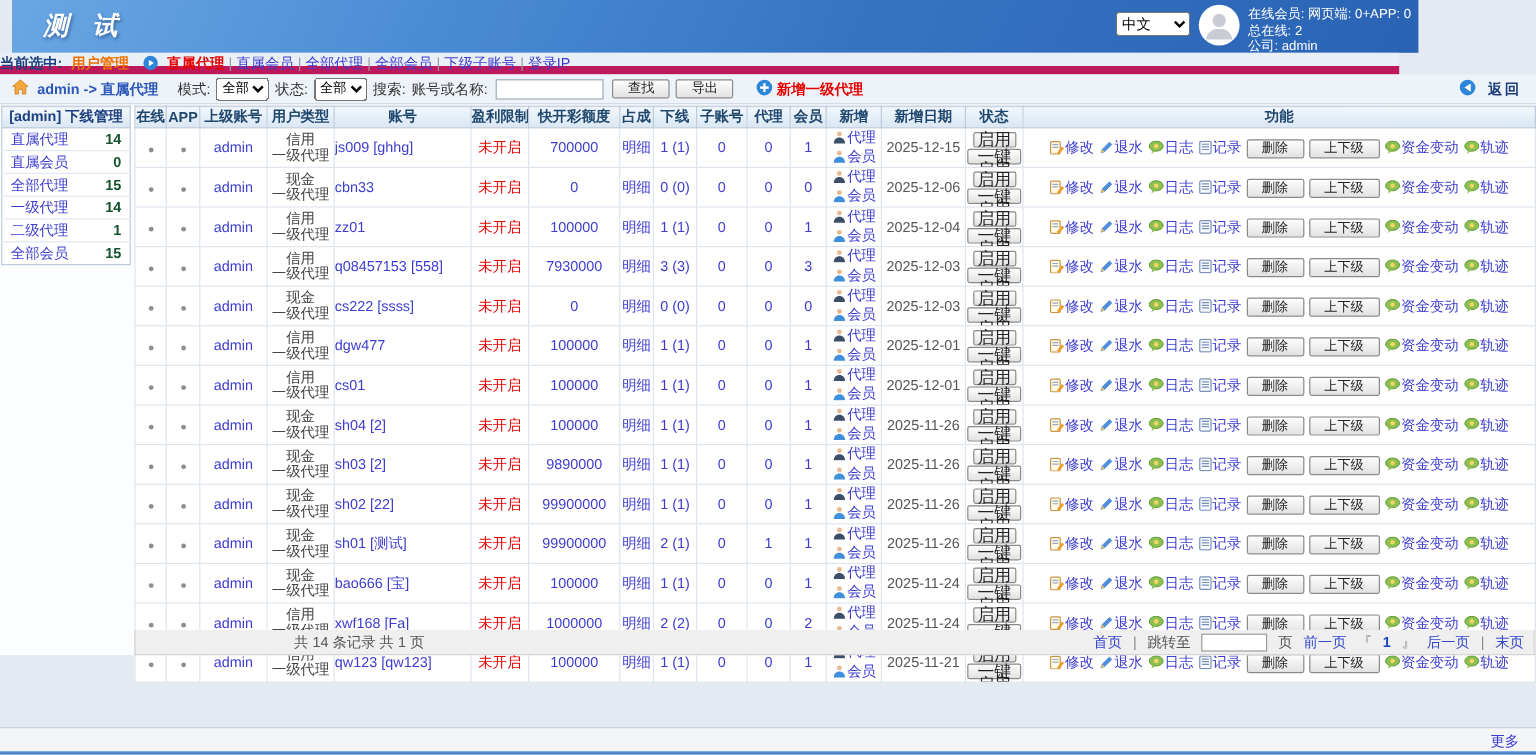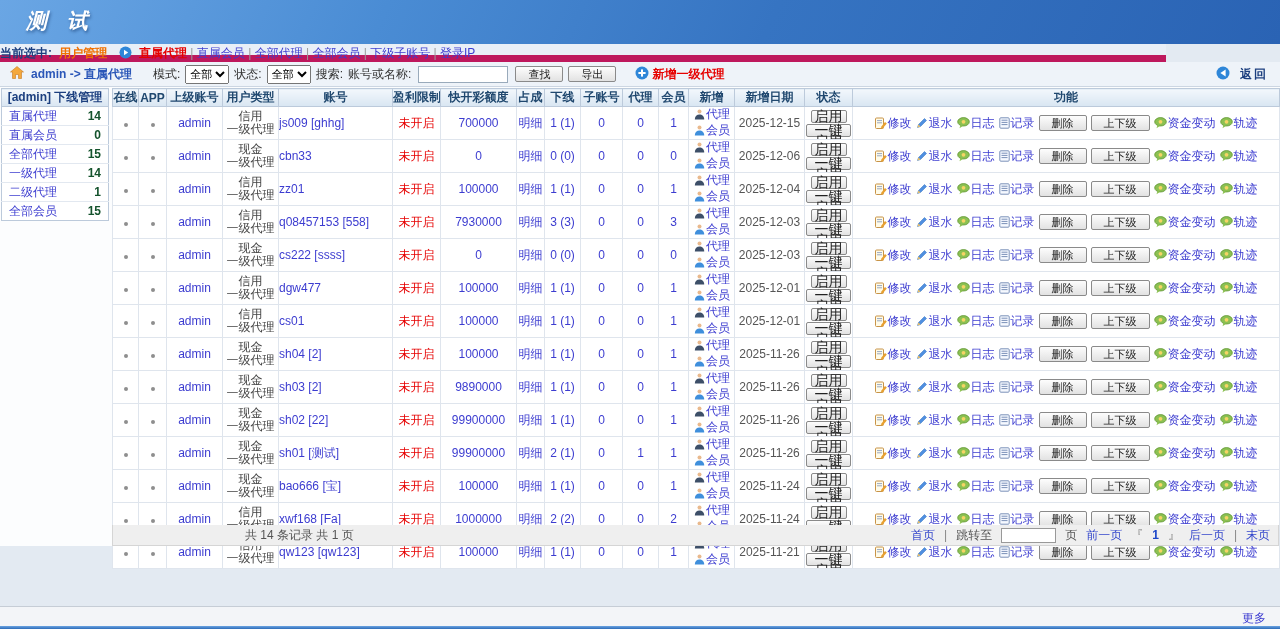--- a/index.html
+++ b/index.html
@@ -1,21 +1,21 @@
 <!DOCTYPE html>
 <html><head>
 <meta charset="utf-8">
 <style>
   * { margin:0; padding:0; box-sizing:border-box; }
   html,body { width:1280px; height:629px; overflow:hidden; background:#e3eaf2; }
   body { font-family:"Liberation Sans","DejaVu Sans",sans-serif; font-size:12px; }
   .page { position:relative; width:1280px; height:629px; background:#e3eaf2; overflow:hidden; }
 
   
-  .topbar { position:absolute; left:0; top:0; width:1280px; height:44px;
+  .topbar { position:absolute; left:10px; top:0; width:1172px; height:44px;
     background:linear-gradient(115deg,#6aa6e4 0%,#4a8cd4 30%,#3674c2 60%,#2a63b4 100%); }
   .logo { position:absolute; left:26px; top:7px; color:#fff; font-size:21px; font-weight:bold;
     letter-spacing:7px; text-shadow:1px 2px 3px rgba(0,30,80,.45); font-style:italic; }
   .tabs { position:absolute; left:240px; bottom:0; display:flex; align-items:flex-end; gap:4px; }
   .tab { min-width:52px; padding:3px 10px 3px; text-align:center; color:#fff; font-size:12px; font-weight:bold;
     background:linear-gradient(#2d66b8,#1b4a9e); border:1px solid #5b93d4; border-bottom:none;
     border-radius:5px 5px 0 0; cursor:pointer; white-space:nowrap; }
   .tab.active { background:linear-gradient(#ffffff,#eaf1f9); color:#1b4a9e; padding-top:4px; }
   .topright { position:absolute; right:6px; top:3px; display:flex; align-items:flex-start; gap:6px; }
   .lang { width:62px; height:20px; font-size:12px; margin-top:7px; }
@@ -29,21 +29,21 @@
   .cur-val { color:#f07000; font-weight:bold; margin:0 4px; }
   .info-icon { display:inline-block; vertical-align:-2px; margin:0 4px; }
   .clink { color:#3c3cd0; cursor:pointer; text-decoration:none; }
   .clink.active { color:#e60000; font-weight:bold; }
   .sep { color:#999; }
 
   
   .toolbar { position:absolute; left:0; top:62px; width:1280px; height:25px; background:#eef3f9;
     border-bottom:1px solid #ccd6e2; display:flex; align-items:center; padding:0 12px 0 10px; gap:5px; white-space:nowrap; }
   .home-icon { display:inline-block; margin-right:2px; }
-  .path { color:#2b57b8; font-weight:bold; margin-right:16px; }
+  .path { color:#2b57b8; font-weight:bold; margin-right:11px; }
   .tlbl { color:#333; }
   .tsel { height:19px; font-size:11px; }
   .tinput { width:90px; height:17px; border:1px solid #9ab; background:#fff; margin:0 2px; }
   .gbtn { font-size:11px; color:#222; border:1px solid #8a8a8a; background:linear-gradient(#fdfdfd,#e2e2e2);
     border-radius:2px; padding:1px 12px; cursor:pointer; font-family:inherit; line-height:12px; }
   .addwrap { margin-left:14px; display:flex; align-items:center; gap:3px; }
   .addlink { color:#e60000; font-weight:bold; cursor:pointer; }
   .backwrap { margin-left:auto; display:flex; align-items:center; gap:10px; }
   .backlink { color:#1c3f7f; font-weight:bold; cursor:pointer; letter-spacing:2px; }
 
@@ -95,20 +95,35 @@
   .bottomline { position:absolute; left:0; top:626px; width:1280px; height:3px;
     background:linear-gradient(#6ba4e2,#2c6bb8); }
 </style>
 </head>
 <body>
 
 <div class="page">
 
   <div class="topbar">
     <div class="logo">测 试</div>
+    <div class="topright">
+      <select class="lang" id="langSel"><option>中文</option></select>
+      <span class="avatar">
+        <svg width="36" height="36" viewBox="0 0 36 36">
+            <circle cx="18" cy="18" r="17" fill="#ffffff"></circle>
+            <circle cx="18" cy="14" r="5.6" fill="#c9ccd4"></circle>
+            <path d="M7 30 C8 23.5 12.5 21 18 21 C23.5 21 28 23.5 29 30 Z" fill="#c9ccd4"></path>
+          </svg>
+      </span>
+      <div class="stats">
+        <div>在线会员: 网页端: 0+APP: 0</div>
+        <div>总在线: 2</div>
+        <div>公司: admin</div>
+      </div>
+    </div>
   </div>
 
   <div class="crumbbar">
     <span class="cur-label">当前选中:</span>
     <span class="cur-val">用户管理</span>
     <span class="info-icon">
       <svg width="13" height="13" viewBox="0 0 13 13">
           <circle cx="6.5" cy="6.5" r="6" fill="#2e86d8"></circle>
           <path d="M5 3.8 L9.2 6.5 L5 9.2 Z" fill="#fff"></path>
         </svg>

